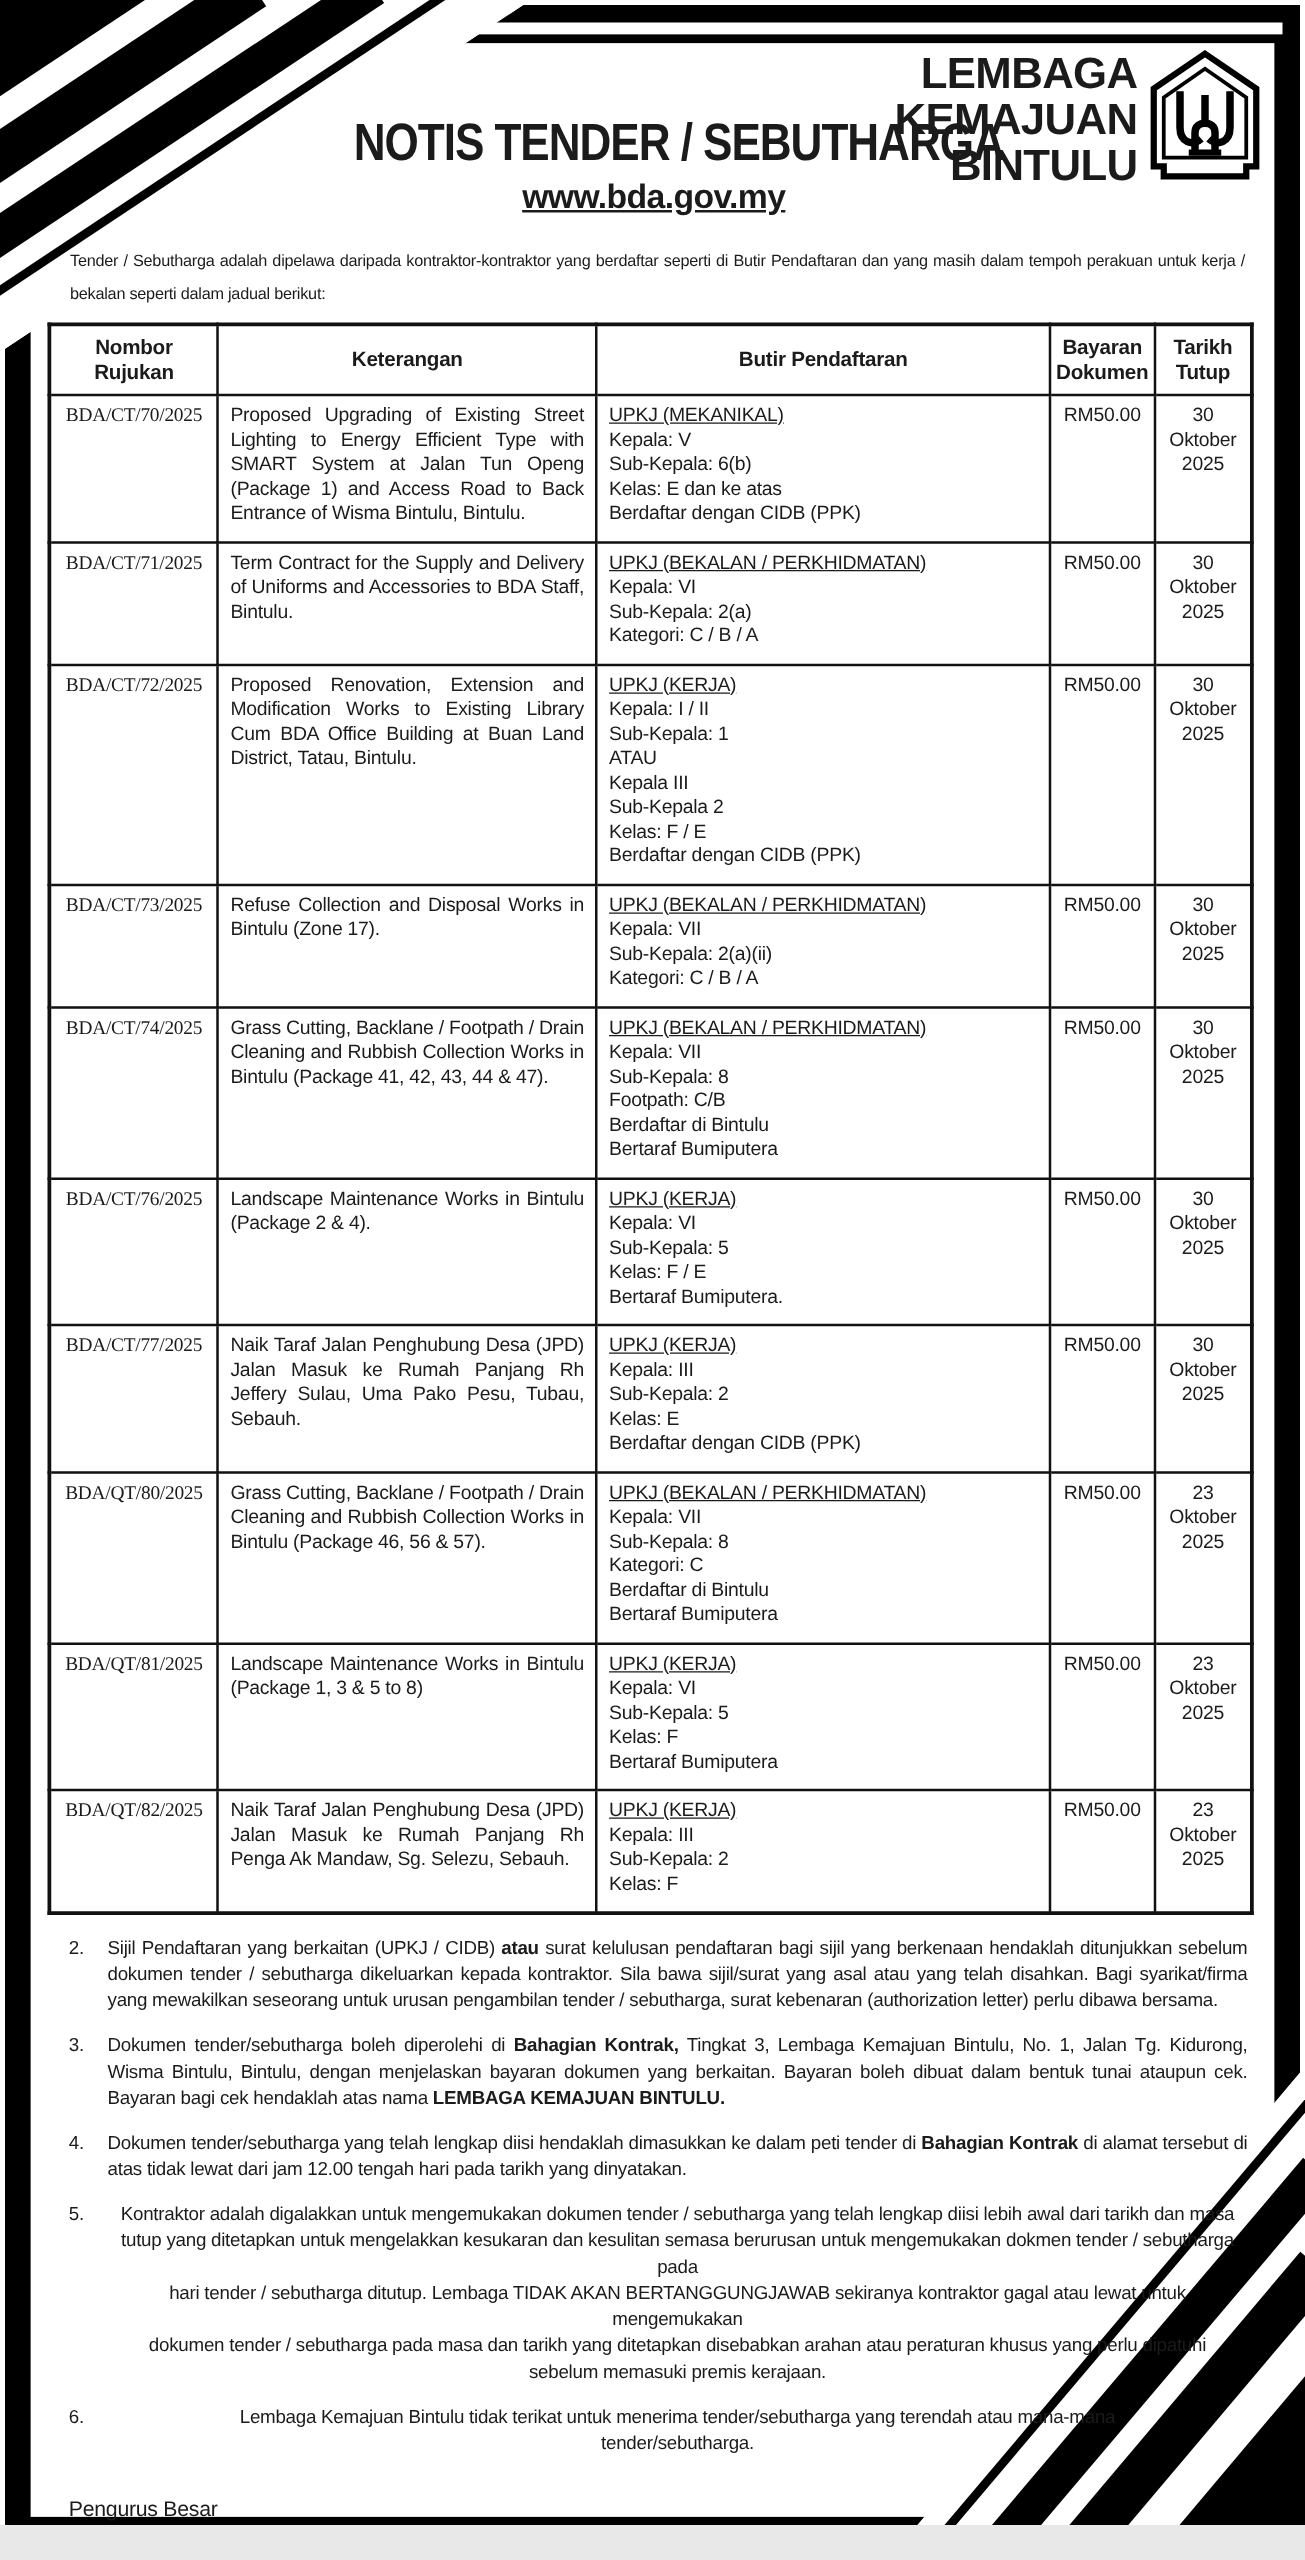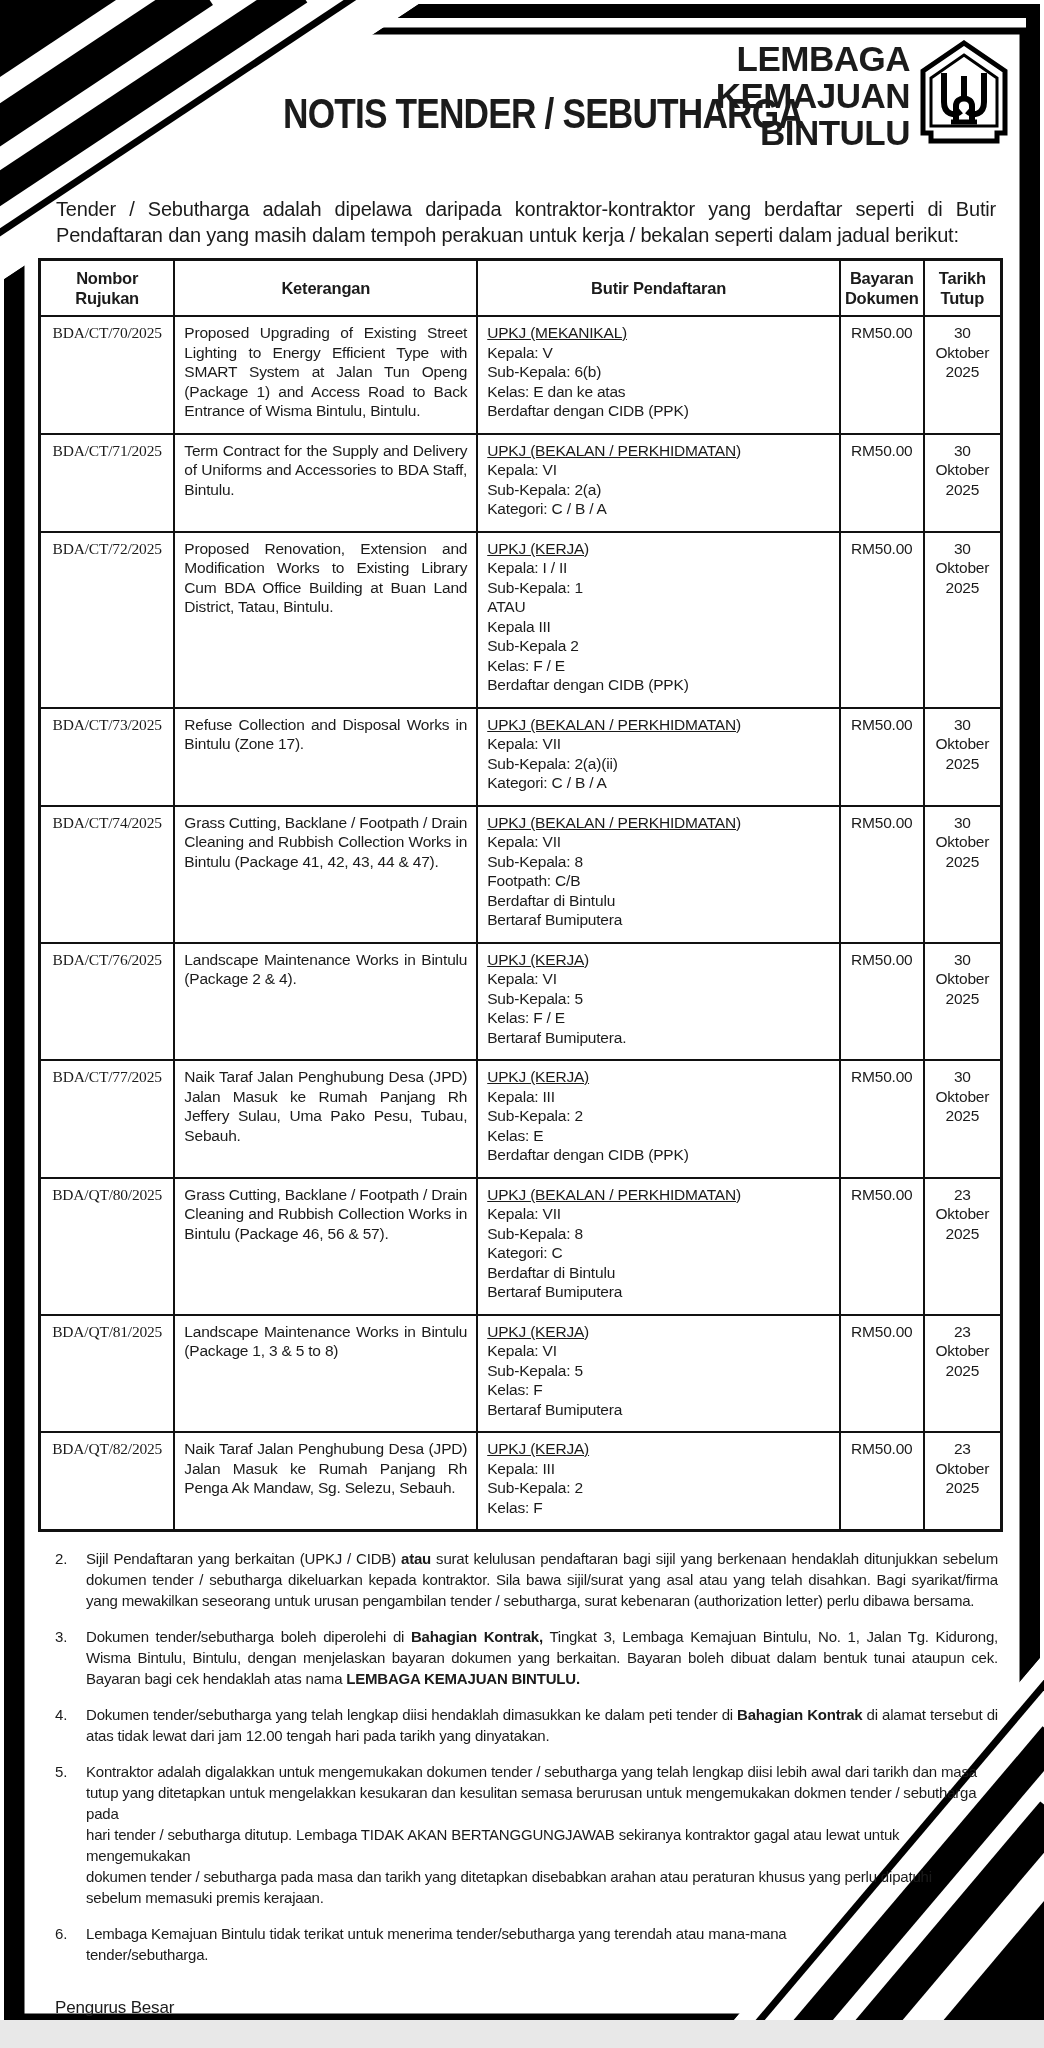--- a/index.html
+++ b/index.html
@@ -11,40 +11,40 @@
   
   .hdr{position:relative;height:152px;}
   .org{position:absolute;right:8px;top:2px;display:flex;gap:10px;align-items:flex-start;}
   .org-name{text-align:right;font-weight:bold;font-size:35px;line-height:37px;letter-spacing:-0.5px;white-space:nowrap;}
   .title{position:absolute;left:255px;top:52px;font-size:42px;font-weight:bold;letter-spacing:-1px;
          transform:scaleX(.84);transform-origin:left center;white-space:nowrap;}
   .site{position:absolute;left:255px;top:104px;width:480px;text-align:center;font-size:27px;
         font-weight:bold;text-decoration:underline;letter-spacing:-0.5px;}
 
   
-  .intro{margin:6px 20px 0 28px;text-align:justify;font-size:20px;line-height:26px;letter-spacing:-0.2px;}
+  .intro{margin:6px 20px 0 28px;text-align:justify;font-size:13px;line-height:26px;letter-spacing:-0.2px;}
 
   
   table.tenders{margin:10px 0 0 10px;width:965px;border-collapse:collapse;border:3px solid #111;
                 font-size:15.5px;line-height:19.5px;letter-spacing:-0.2px;}
   table.tenders th,table.tenders td{border:2.5px solid #111;vertical-align:top;}
   table.tenders th{font-size:16.5px;line-height:20px;padding:7px 4px;text-align:center;vertical-align:middle;}
   td.c-ref{text-align:center;padding:6px 4px 12px;font-family:Liberation Serif, serif;}
   td.c-desc{text-align:justify;padding:6px 9px 12px;}
   td.c-reg{padding:6px 9px 12px;border-radius:12px;}
   td.c-fee{text-align:center;padding:6px 2px 12px;}
   td.c-close{text-align:center;padding:6px 2px 0;}
   .reg-title{text-decoration:underline;}
 
   
   .notes{margin:16px 18px 0 27px;font-size:15px;line-height:21px;letter-spacing:-0.2px;}
   .note{display:flex;margin-bottom:15px;}
   .note-num{width:31px;flex:none;}
   .note-body{flex:1;text-align:justify;}
-  .note.ragged .note-body{text-align:left;}
+  .note.ragged .note-body{text-align:center;}
 
   
   .footer{margin:30px 0 0 27px;font-size:17px;line-height:25px;letter-spacing:-0.2px;}
   .footer .bold{font-weight:bold;}
 </style>
 </head>
 <body>
 
 <div class="page">
 
@@ -93,20 +93,21 @@
           <g fill="none" stroke="#000" stroke-width="6">
             <path d="M24,33 L24,62 C24,74 34,77 41,71"></path>
             <path d="M64,33 L64,62 C64,74 54,77 47,71"></path>
             <path d="M36,82 L36,66 C36,56 52,56 52,66 L52,82"></path>
             <path d="M44,58 L44,36"></path>
           </g>
           <path d="M31,82 L57,82" stroke="#000" stroke-width="5"></path>
         </svg>
       </div>
       <div class="title">NOTIS TENDER / SEBUTHARGA</div>
+      <div class="site">www.bda.gov.my</div>
     </div>
 
     <div class="intro">Tender / Sebutharga adalah dipelawa daripada kontraktor-kontraktor yang berdaftar seperti di Butir Pendaftaran dan yang masih dalam tempoh perakuan untuk kerja / bekalan seperti dalam jadual berikut:</div>
 
     <table class="tenders">
       <colgroup>
         <col style="width:135px">
           <col style="width:305px">
           <col style="width:365px">
         <col style="width:82px">

